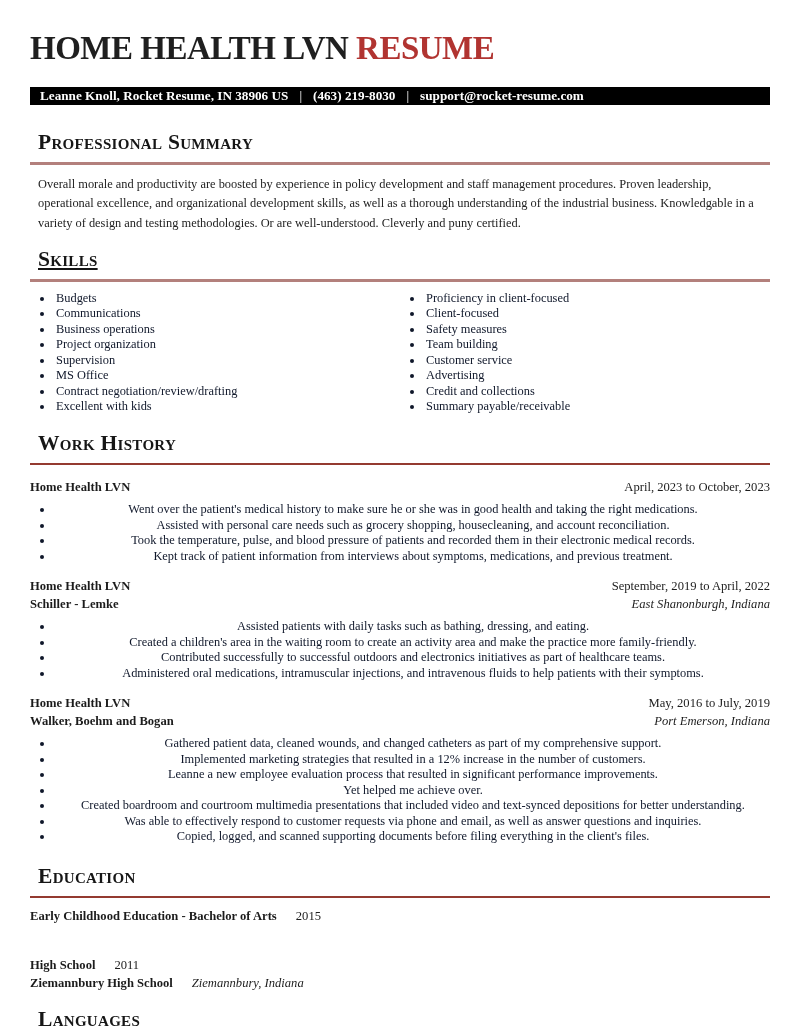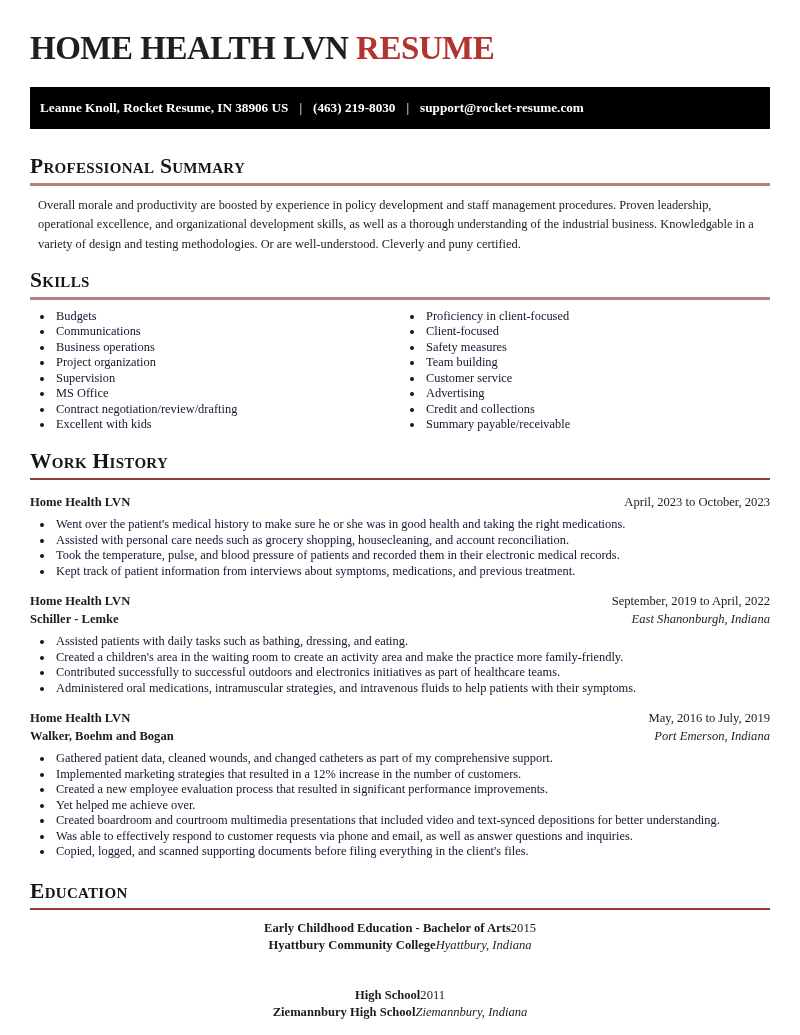--- a/index.html
+++ b/index.html
@@ -24,32 +24,32 @@
     color: #1f1f1f;
     white-space: nowrap;
   }
   .title .accent { color: #b13431; }
 
   
   .contact-bar {
     margin-top: 17px;
     background: #000000;
     color: #ffffff;
-    height: 42px;
+    height: 18px;
     display: flex;
     align-items: center;
     padding: 0 10px;
     font-size: 13.2px;
     font-weight: 700;
   }
   .contact-bar .sep { margin: 0 11px; font-weight: 400; }
 
   
   h2 {
-    margin: 0;
+    margin: 8px;
     font-size: 21.5px;
     line-height: 23px;
     font-weight: 700;
     font-variant: small-caps;
     letter-spacing: 0.3px;
     color: #161616;
   }
   .rule {
     border: none;
     border-top: 3px solid #b3807c;
@@ -60,52 +60,53 @@
   
   .h-summary { margin-top: 26px; }
   .summary-text {
     margin: 10px 8px 0;
     font-size: 12.4px;
     line-height: 19.3px;
     color: #222222;
   }
 
   
-  .h-skills { margin-top: 15px; }
+  .h-skills { margin-top: 15px; text-decoration: underline; }
   .skills-cols { display: flex; margin-top: 9px; }
   .skills-cols ul { width: 50%; margin: 0; padding-left: 24px; }
   .skills-cols li, .job li {
     font-size: 12.4px;
     line-height: 15.5px;
     padding-left: 2px;
     color: #0f172a;
   }
 
   
   .h-work { margin-top: 17px; }
   .job { margin-top: 14px; }
   .job .row {
     display: flex;
     justify-content: space-between;
     font-size: 12.6px;
     line-height: 17.5px;
   }
   .bold { font-weight: 700; }
   .loc { font-style: italic; }
-  .job ul { margin: 6px 0 0; padding-left: 24px; }
+  .job ul { margin: 6px 0 0; padding-left: 24px; text-align: center; }
 
   
   .h-edu { margin-top: 20px; }
   .edu { margin-top: 10px; }
   .edu + .edu { margin-top: 32px; }
   .edu .row {
     display: flex;
-    justify-content: center;
+    justify-content: flex-start;
     font-size: 12.6px;
     line-height: 17.5px;
+    gap: 19px;
   }
 
   
   .h-lang { margin-top: 16px; }
 </style>
 </head>
 <body>
 
 <div class="page">
 
@@ -175,58 +176,54 @@
         <span>September, 2019 to April, 2022</span>
       </div>
       <div class="row">
         <span class="bold">Schiller - Lemke</span>
         <span class="loc">East Shanonburgh, Indiana</span>
       </div>
       <ul>
         <li>Assisted patients with daily tasks such as bathing, dressing, and eating.</li>
         <li>Created a children's area in the waiting room to create an activity area and make the practice more family-friendly.</li>
         <li>Contributed successfully to successful outdoors and electronics initiatives as part of healthcare teams.</li>
-        <li>Administered oral medications, intramuscular strategies, and intravenous fluids to help patients with their symptoms.</li>
+        <li>Administered oral medications, intramuscular injections, and intravenous fluids to help patients with their symptoms.</li>
       </ul>
     </div>
 
     <div class="job">
       <div class="row">
         <span class="bold">Home Health LVN</span>
         <span>May, 2016 to July, 2019</span>
       </div>
       <div class="row">
         <span class="bold">Walker, Boehm and Bogan</span>
         <span class="loc">Port Emerson, Indiana</span>
       </div>
       <ul>
         <li>Gathered patient data, cleaned wounds, and changed catheters as part of my comprehensive support.</li>
         <li>Implemented marketing strategies that resulted in a 12% increase in the number of customers.</li>
-        <li>Created a new employee evaluation process that resulted in significant performance improvements.</li>
+        <li>Leanne a new employee evaluation process that resulted in significant performance improvements.</li>
         <li>Yet helped me achieve over.</li>
         <li>Created boardroom and courtroom multimedia presentations that included video and text-synced depositions for better understanding.</li>
         <li>Was able to effectively respond to customer requests via phone and email, as well as answer questions and inquiries.</li>
         <li>Copied, logged, and scanned supporting documents before filing everything in the client's files.</li>
       </ul>
     </div>
   </section>
 
   <section>
     <h2 class="h-edu">Education</h2>
     <hr class="rule strong">
 
     <div class="edu">
       <div class="row">
         <span class="bold">Early Childhood Education - Bachelor of Arts</span>
         <span>2015</span>
       </div>
-      <div class="row">
-        <span class="bold">Hyattbury Community College</span>
-        <span class="loc">Hyattbury, Indiana</span>
-      </div>
     </div>
 
     <div class="edu">
       <div class="row">
         <span class="bold">High School</span>
         <span>2011</span>
       </div>
       <div class="row">
         <span class="bold">Ziemannbury High School</span>
         <span class="loc">Ziemannbury, Indiana</span>

